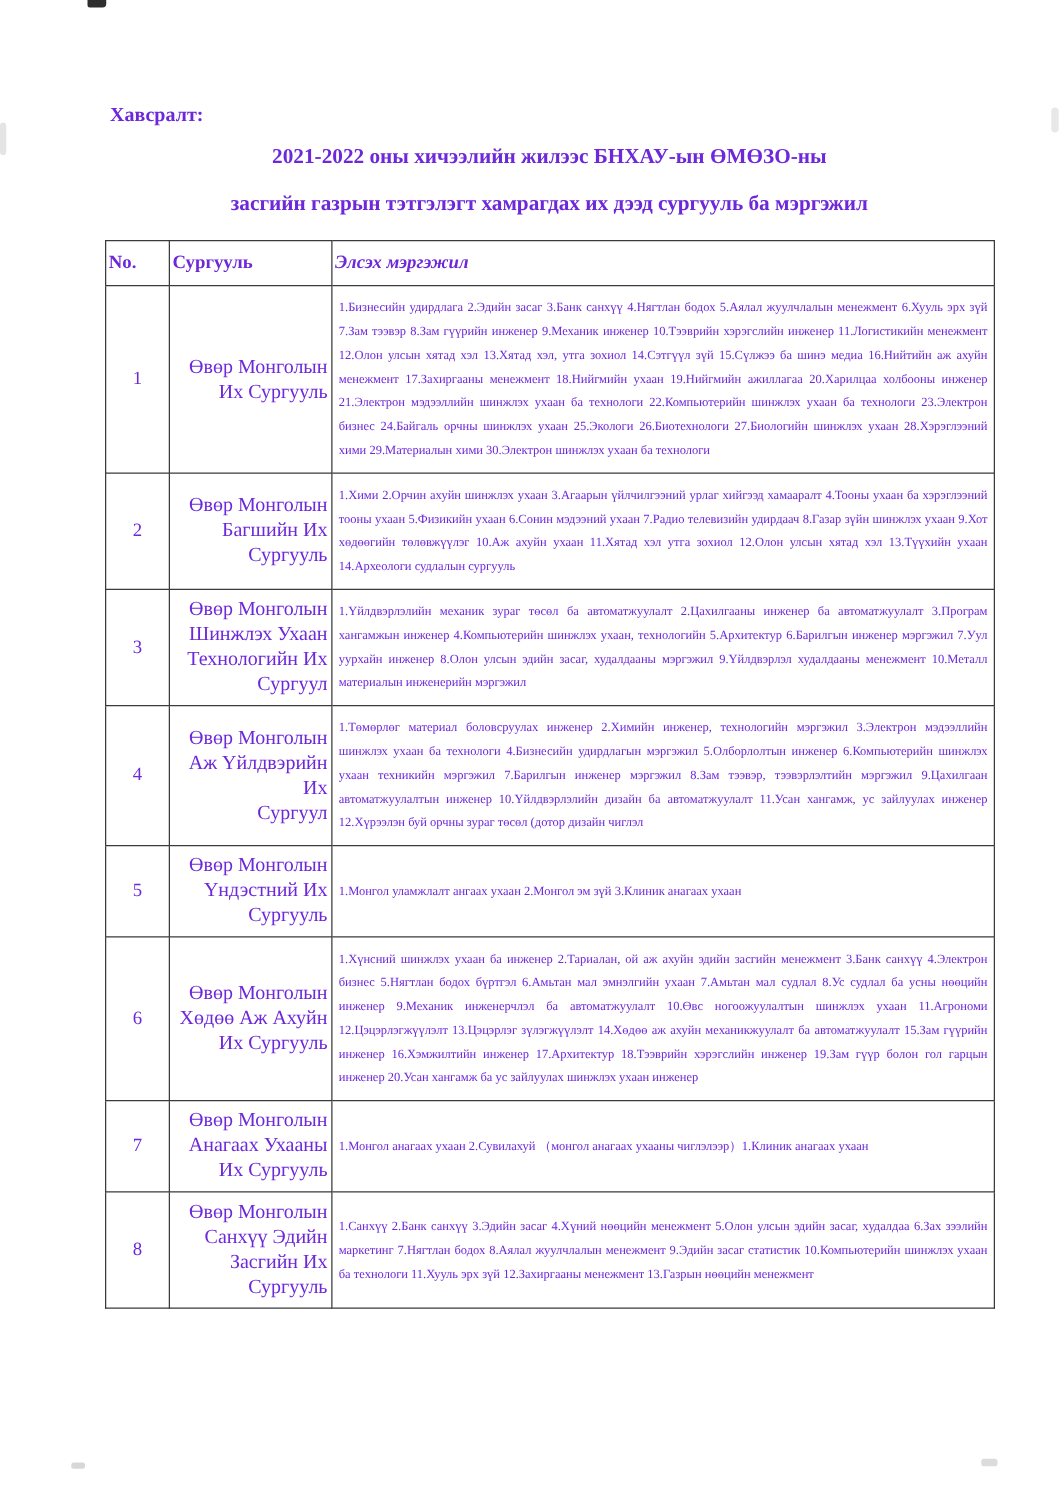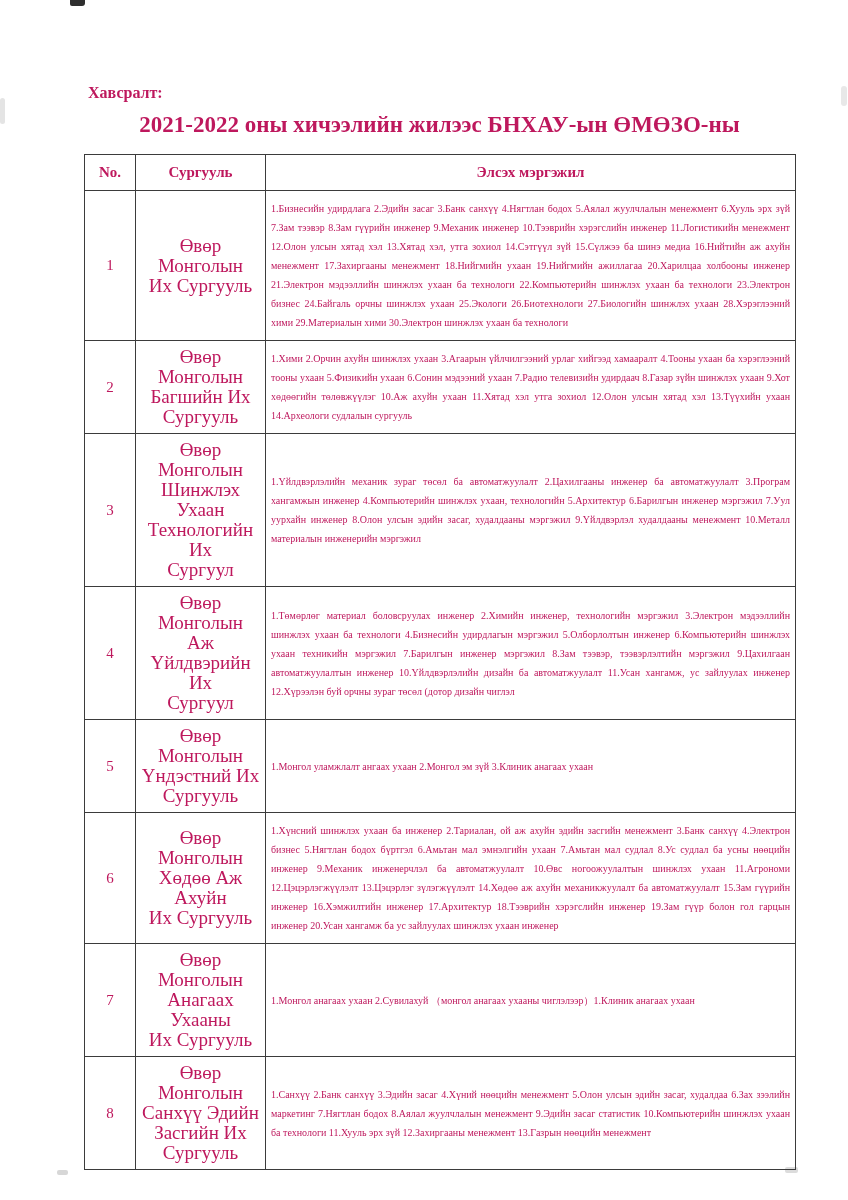--- a/index.html
+++ b/index.html
@@ -4,69 +4,69 @@
 <style>
   * { box-sizing: border-box; }
   html, body { margin: 0; padding: 0; background: #ffffff; }
   .page {
     position: relative;
     width: 848px;
     height: 1200px;
     margin: 0 auto;
     background: #ffffff;
     font-family: "Liberation Serif", "DejaVu Serif", serif;
-    color: #be185d;
+    color: #6d28d9;
     overflow: hidden;
   }
   .content {
     position: absolute;
     left: 84px;
     top: 84px;
     width: 711px;
   }
   .attachment-label {
     font-weight: bold;
     font-size: 16px;
     margin: 0 0 4px 4px;
   }
   .doc-title {
     margin: 2px 0 10px 0;
     text-align: center;
     font-weight: bold;
-    font-size: 23px;
+    font-size: 17px;
     line-height: 38px;
   }
   table.main-table {
     border-collapse: collapse;
     width: 711px;
     table-layout: fixed;
   }
   table.main-table th, table.main-table td {
     border: 1.5px solid #3b3b3b;
   }
   th.col-no-h   { width: 51px; }
   th.col-school-h { width: 130px; }
-  th.col-majors-h { width: 530px; }
+  th.col-majors-h { width: 530px; font-style: italic; }
   table.main-table th {
     font-size: 15px;
     font-weight: bold;
-    text-align: center;
+    text-align: left;
     height: 36px;
     padding: 2px;
   }
   td.col-no {
     text-align: center;
     vertical-align: middle;
     font-size: 15px;
     padding: 2px;
   }
   td.col-school {
-    text-align: center;
+    text-align: right;
     vertical-align: middle;
-    font-size: 19px;
+    font-size: 16px;
     line-height: 20px;
     padding: 6px 3px;
     white-space: pre-line;
   }
   td.col-majors {
     vertical-align: middle;
     text-align: justify;
     font-size: 10px;
     line-height: 19px;
     padding: 8px 5px;
@@ -85,21 +85,21 @@
 <div class="page">
   <span class="artifact a-top-notch"></span>
   <span class="artifact a-left-smudge"></span>
   <span class="artifact a-right-smudge"></span>
   <span class="artifact a-bottom-left"></span>
   <span class="artifact a-bottom-right"></span>
 
   <div class="content">
     <div class="attachment-label">Хавсралт:</div>
 
-    <h1 class="doc-title"><span>2021-2022 оны хичээлийн жилээс БНХАУ-ын ӨМӨЗО-ны</span><br></h1>
+    <h1 class="doc-title"><span>2021-2022 оны хичээлийн жилээс БНХАУ-ын ӨМӨЗО-ны</span><br><span>засгийн газрын тэтгэлэгт хамрагдах их дээд сургууль ба мэргэжил</span></h1>
 
     <table class="main-table">
       <thead>
         <tr>
           <th class="col-no-h">No.</th>
           <th class="col-school-h">Сургууль</th>
           <th class="col-majors-h">Элсэх мэргэжил</th>
         </tr>
       </thead>
       <tbody>

